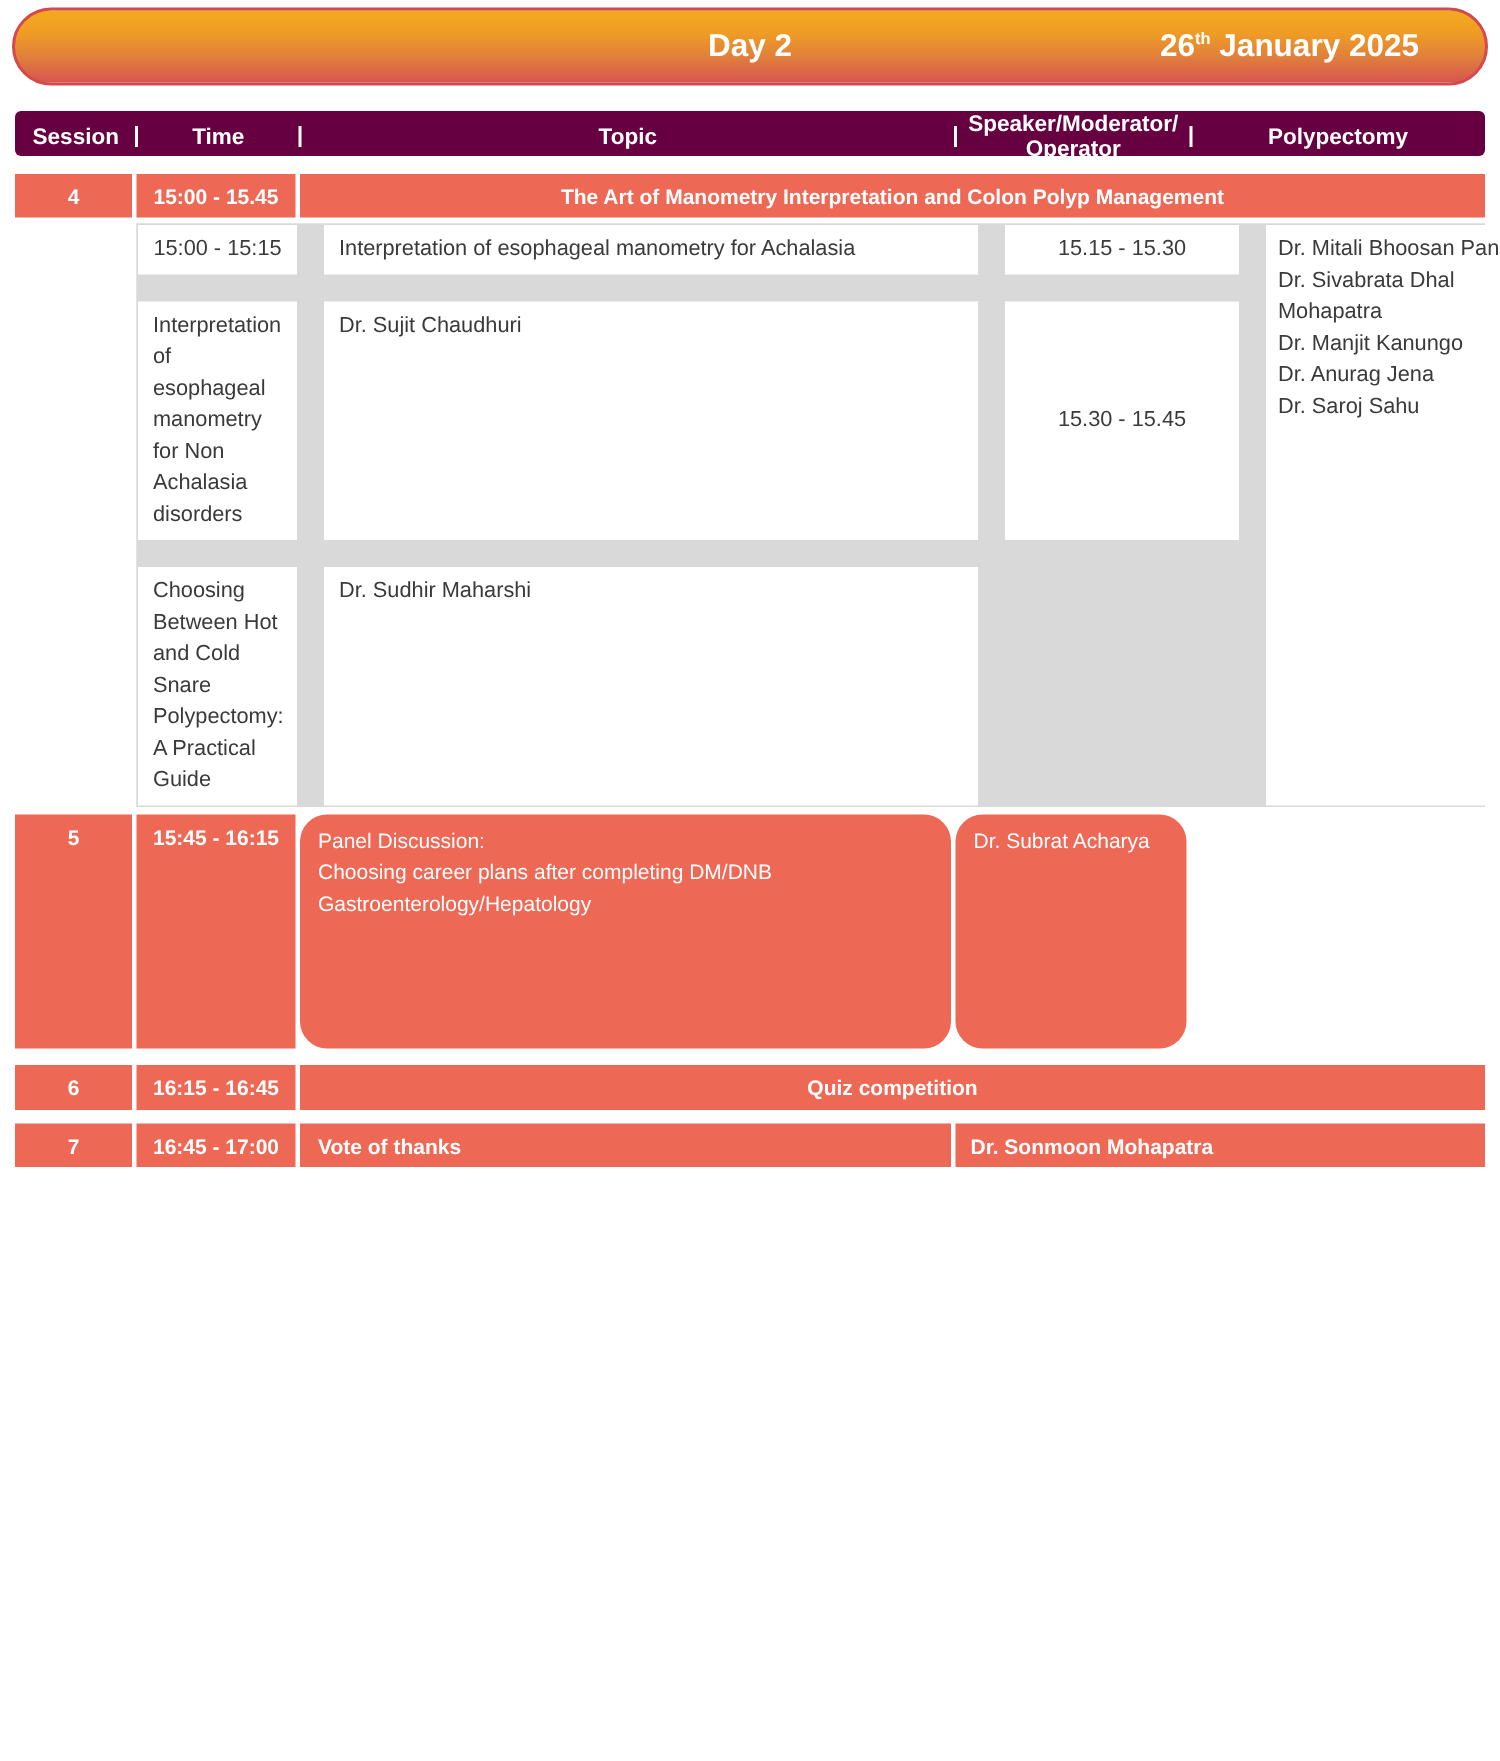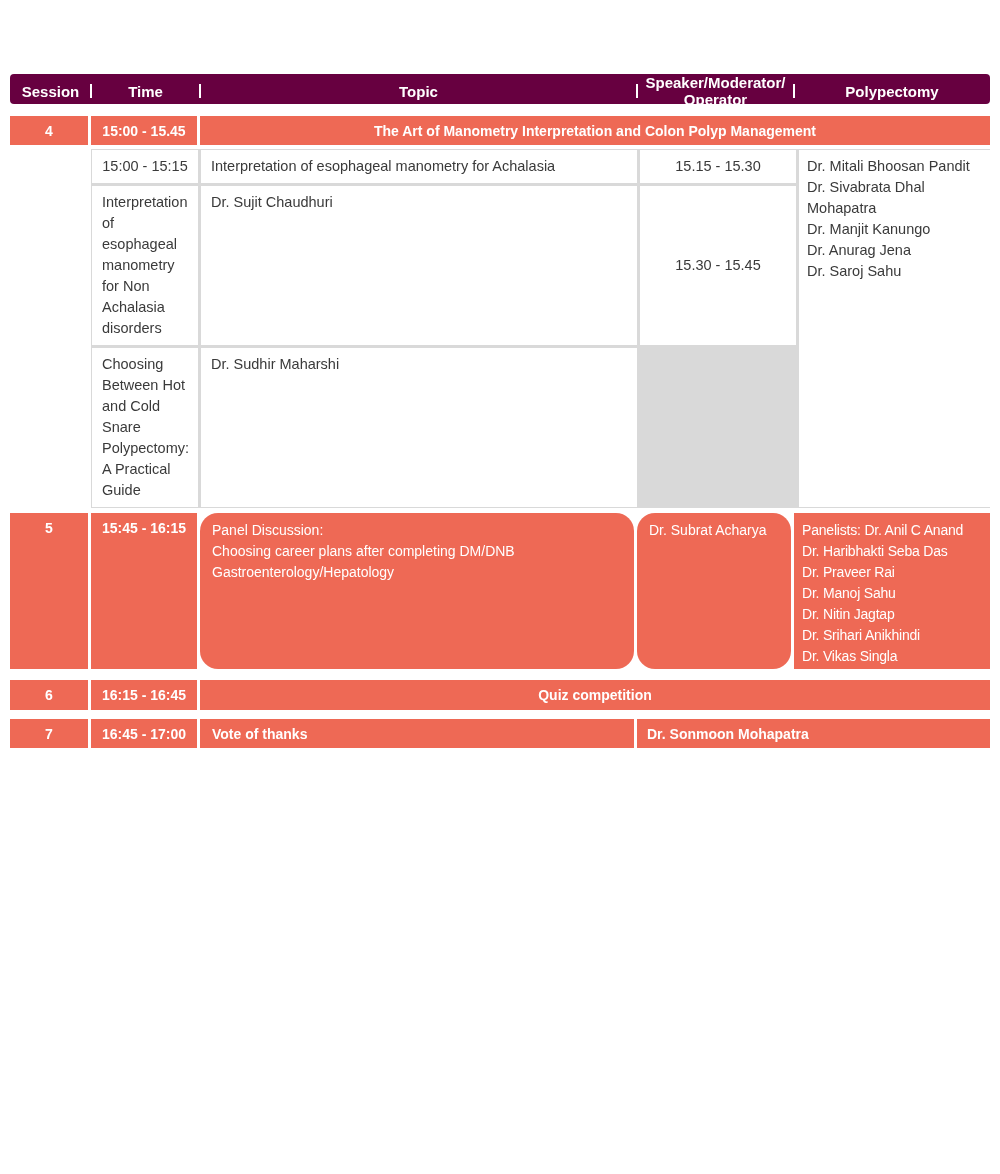--- a/index.html
+++ b/index.html
@@ -59,36 +59,40 @@
   .s5 { min-height:156px; margin-top:5px; }
   .s5 .scell { padding-top:7px; }
   .s5 .top-center { text-align:center; }
   .s5 .txt { padding-left:12px; padding-right:8px; white-space:pre-line; line-height:21px;border-radius:18px; }
   .s5 .panel { padding-left:8px; padding-right:2px; white-space:pre-line; line-height:21px; letter-spacing:-0.2px; }
 
   
   .whiteblock {
     margin-top:4px; margin-left:81px; width:899px;
     display:grid; grid-template-columns:106px 436px 156px 198px;
-    gap:3px; background:#d9d9d9; border:1px solid #d9d9d9;
+    gap:18px; background:#d9d9d9; border:1px solid #d9d9d9;
   }
   .wcell { background:#ffffff; color:#3a3a3a; font-size:14.5px; line-height:21px; padding:6px 10px; }
   .wtime { text-align:center; padding-left:4px; padding-right:4px; display:flex; align-items:center; justify-content:center; }
   .wtopic { white-space:pre-line; }
   .wchair { grid-column:4; grid-row:1 / 4; white-space:pre-line; padding-left:8px; padding-right:4px; }
 
   .mt12 { margin-top:12px; }
   .mt11 { margin-top:11px; }
   .mt9  { margin-top:9px; }
 </style>
 </head>
 <body>
 
 <div class="page">
 
+  <div class="banner">
+    <span class="banner-day">Day 2</span>
+    <span class="banner-date"><span>26</span><sup>th</sup><span> January 2025</span></span>
+  </div>
 
   <div class="tablewrap">
 
     <div class="thead">
       <div class="hcell hdiv">Session</div>
       <div class="hcell hdiv">Time</div>
       <div class="hcell hdiv">Topic</div>
       <div class="hcell hdiv">Speaker/Moderator/
 Operator</div>
       <div class="hcell">Polypectomy</div>
@@ -120,27 +124,20 @@
       <div class="wcell">Dr. Sudhir Maharshi</div>
     </div>
 
     <div class="srow s5">
       <div class="scell bold top-center">5</div>
       <div class="scell bold top-center">15:45 - 16:15</div>
       <div class="scell txt">Panel Discussion:
 Choosing career plans after completing DM/DNB
 Gastroenterology/Hepatology</div>
       <div class="scell txt">Dr. Subrat Acharya</div>
-      <div class="scell panel">Panelists: Dr. Anil C Anand
-Dr. Haribhakti Seba Das
-Dr. Praveer Rai
-Dr. Manoj Sahu
-Dr. Nitin Jagtap
-Dr. Srihari Anikhindi
-Dr. Vikas Singla</div>
     </div>
 
     <div class="srow h30 mt11">
       <div class="scell c-center bold">6</div>
       <div class="scell c-center bold">16:15 - 16:45</div>
       <div class="scell c-center bold span-rest">Quiz competition</div>
     </div>
 
     <div class="srow h29 mt9">
       <div class="scell c-center bold">7</div>

